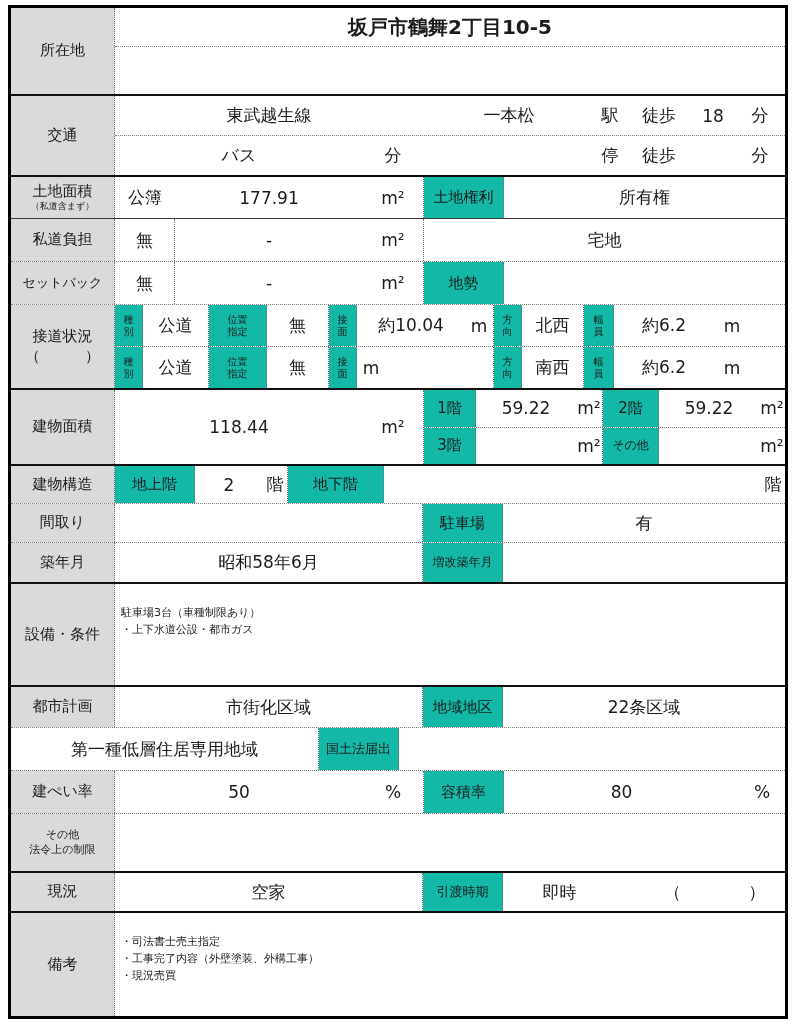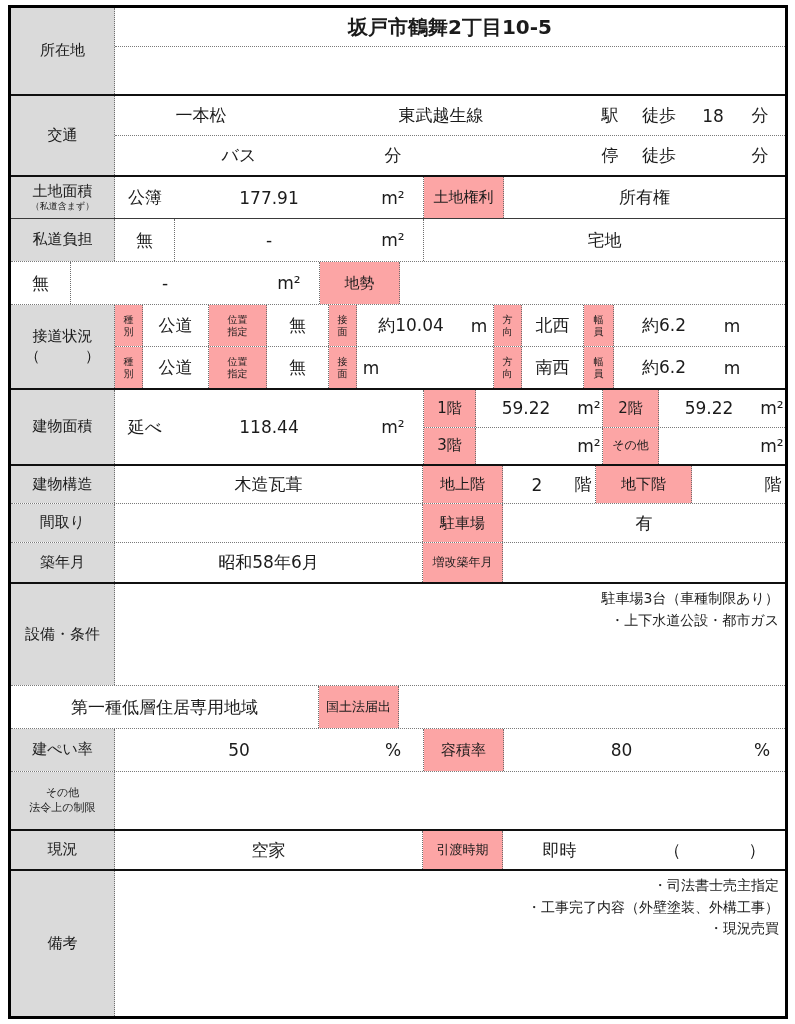--- a/index.html
+++ b/index.html
@@ -19,21 +19,21 @@
   .h42{height:42px}.h58{height:58px}
   
   .bts{border-top:2px solid #101010}
   .bt1{border-top:1px solid #3a3a3a}
   .btd{border-top:1px dotted #7a7a7a}
   .br{border-right:1px dotted #6e6e6e}
   
   .lbl{flex:0 0 104px;background:#dadada;display:flex;flex-direction:column;
        align-items:center;justify-content:center;text-align:center;
        font-size:15px;line-height:1.3;border-right:1px dotted #6e6e6e;box-sizing:border-box;}
-  .g{background:#fca5a5}
+  .g{background:#14b8a6}
   .cnt{flex:1 1 auto;display:flex;min-width:0;box-sizing:border-box;}
   .colm{flex-direction:column}
   .sub{display:flex;flex:1 1 0;min-height:0;box-sizing:border-box;}
   .c{display:flex;align-items:center;justify-content:center;text-align:center;box-sizing:border-box;}
   .f20{font-size:20px;font-weight:bold;}
   .f17{font-size:17px}
   .f15{font-size:15px}
   .f13{font-size:13px}
   .f12{font-size:12px}
   .f11{font-size:11px}
@@ -42,21 +42,21 @@
   .vlab{font-size:10px;line-height:1.15;white-space:pre-line;text-align:center;}
   .w30{flex:0 0 30px}.w44{flex:0 0 44px}.w40{flex:0 0 40px}
   .w60{flex:0 0 60px}.w308{flex:0 0 308px}.w80{flex:0 0 80px}
   .w28{flex:0 0 28px}.w66{flex:0 0 66px}.w58{flex:0 0 58px}
   .w62{flex:0 0 62px}.w136{flex:0 0 136px}.w26{flex:0 0 26px}
   .w52{flex:0 0 52px}.w56{flex:0 0 56px}.w92{flex:0 0 92px}
   .w96{flex:0 0 96px}.w24{flex:0 0 24px}.w100{flex:0 0 100px}
   .w36{flex:0 0 36px}.w46{flex:0 0 46px}
   .fx{flex:1 1 0;min-width:0}
   .rgrp{display:flex;align-items:center;gap:12px;padding-right:10px;box-sizing:border-box;}
-  .txtblock{padding:4px 6px;font-size:14px;line-height:1.55;text-align:right;}
+  .txtblock{padding:20px 6px;font-size:11px;line-height:1.55;}
 </style>
 </head>
 <body>
 
 <div class="page">
   <div class="tbl">
 
     <div class="row h74">
       <div class="lbl">
           <span>所在地</span>
@@ -68,25 +68,25 @@
         <div class="sub btd"></div>
       </div>
     </div>
 
     <div class="row h81 bts">
       <div class="lbl">
           <span>交通</span>
         </div>
       <div class="cnt colm f17">
         <div class="sub">
+          <div class="c w308">
+              <span>東武越生線</span>
+            </div>
           <div class="c fx">
               <span>一本松</span>
-            </div>
-          <div class="c w308">
-              <span>東武越生線</span>
             </div>
           <div class="rgrp">
             <span class="c w30">駅</span>
             <span class="c w44">徒歩</span>
             <span class="c w40">18</span>
             <span class="c w30">分</span>
           </div>
         </div>
         <div class="sub btd">
           <div class="w308" style="display:flex">
@@ -128,20 +128,23 @@
         <div class="w308 br" style="display:flex">
           <span class="c w60 br">無</span>
           <span class="c fx">-</span>
           <span class="c w60">m²</span>
         </div>
         <div class="c fx">宅地</div>
       </div>
     </div>
 
     <div class="row h43 btd">
+      <div class="lbl f13">
+          <span>セットバック</span>
+        </div>
       <div class="cnt f17">
         <div class="w308 br" style="display:flex">
           <span class="c w60 br">無</span>
           <span class="c fx">-</span>
           <span class="c w60">m²</span>
         </div>
         <div class="c w80 g br f15">地勢</div>
         <div class="c fx"></div>
       </div>
     </div>
@@ -201,21 +204,20 @@
         </div>
       </div>
     </div>
 
     <div class="row h76 bts">
       <div class="lbl">
           <span>建物面積</span>
         </div>
       <div class="cnt f17">
         <div class="w308 br" style="display:flex">
-          <span class="c w60">延べ</span>
           <span class="c fx">118.44</span>
           <span class="c w60">m²</span>
         </div>
         <div class="fx" style="display:flex;flex-direction:column">
           <div class="sub">
             <div class="c w52 g br f15">1階</div>
             <div class="fx br" style="display:flex">
               <span class="c fx">59.22</span>
               <span class="c w26">m²</span>
             </div>
@@ -239,21 +241,20 @@
           </div>
         </div>
       </div>
     </div>
 
     <div class="row h39 bts">
       <div class="lbl">
           <span>建物構造</span>
         </div>
       <div class="cnt f17">
-        <div class="c w308 br">木造瓦葺</div>
         <div class="c w80 g br f15">地上階</div>
         <div class="w92 br" style="display:flex">
           <span class="c fx">2</span>
           <span class="c w24">階</span>
         </div>
         <div class="c w96 g br f15">地下階</div>
         <div class="fx" style="display:flex">
           <span class="c fx"></span>
           <span class="c w24">階</span>
         </div>
@@ -287,20 +288,30 @@
           <span>設備・条件</span>
         </div>
       <div class="cnt colm">
         <div class="txtblock">
           <div>駐車場3台（車種制限あり）</div>
           <div>・上下水道公設・都市ガス</div>
         </div>
       </div>
     </div>
 
+    <div class="row h42 bts">
+      <div class="lbl">
+          <span>都市計画</span>
+        </div>
+      <div class="cnt f17">
+        <div class="c w308 br">市街化区域</div>
+        <div class="c w80 g br f15">地域地区</div>
+        <div class="c fx">22条区域</div>
+      </div>
+    </div>
 
     <div class="row h43 btd">
       <div class="cnt f17">
         <div class="c w308 br">第一種低層住居専用地域</div>
         <div class="c w80 g br f13">国土法届出</div>
         <div class="c fx"></div>
       </div>
     </div>
 
     <div class="row h43 btd">

